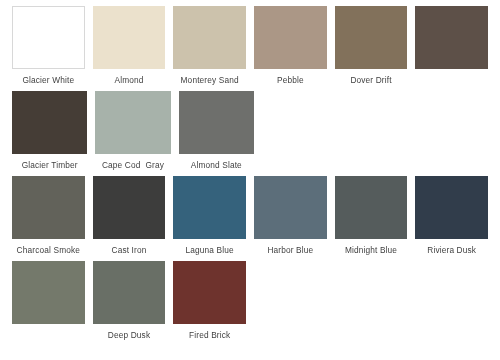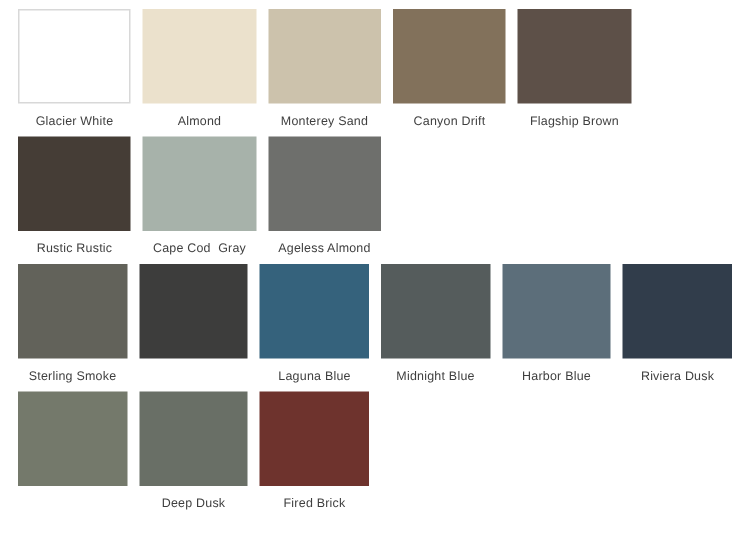--- a/index.html
+++ b/index.html
@@ -76,63 +76,67 @@
     </div>
     <div class="swatch-cell">
       <span class="swatch-chip" style="background-color: rgb(235, 225, 204);"></span>
       <span class="swatch-label">Almond</span>
     </div>
     <div class="swatch-cell">
       <span class="swatch-chip" style="background-color: rgb(204, 194, 172);"></span>
       <span class="swatch-label">Monterey Sand</span>
     </div>
     <div class="swatch-cell">
+      <span class="swatch-chip" style="background-color: rgb(171, 151, 134);"></span>
+      <span class="swatch-label">Pebble</span>
+    </div>
+    <div class="swatch-cell">
       <span class="swatch-chip" style="background-color: rgb(130, 113, 91);"></span>
-      <span class="swatch-label">Canyon Drift</span>
+      <span class="swatch-label">Dover Drift</span>
     </div>
     <div class="swatch-cell">
       <span class="swatch-chip" style="background-color: rgb(93, 80, 72);"></span>
-      <span class="swatch-label">Flagship Brown</span>
     </div>
   </div>
 
   <div class="swatch-row">
     <div class="swatch-cell">
       <span class="swatch-chip" style="background-color: rgb(69, 61, 54);"></span>
-      <span class="swatch-label">Rustic Rustic</span>
+      <span class="swatch-label">Glacier Timber</span>
     </div>
     <div class="swatch-cell">
       <span class="swatch-chip" style="background-color: rgb(167, 178, 170);"></span>
       <span class="swatch-label">Cape Cod  Gray</span>
     </div>
     <div class="swatch-cell">
       <span class="swatch-chip" style="background-color: rgb(110, 111, 108);"></span>
-      <span class="swatch-label">Ageless Almond</span>
+      <span class="swatch-label">Almond Slate</span>
     </div>
   </div>
 
   <div class="swatch-row">
     <div class="swatch-cell">
       <span class="swatch-chip" style="background-color: rgb(98, 98, 90);"></span>
-      <span class="swatch-label">Sterling Smoke</span>
+      <span class="swatch-label">Charcoal Smoke</span>
     </div>
     <div class="swatch-cell">
       <span class="swatch-chip" style="background-color: rgb(61, 61, 60);"></span>
+      <span class="swatch-label">Cast Iron</span>
     </div>
     <div class="swatch-cell">
       <span class="swatch-chip" style="background-color: rgb(53, 98, 124);"></span>
       <span class="swatch-label">Laguna Blue</span>
     </div>
     <div class="swatch-cell">
+      <span class="swatch-chip" style="background-color: rgb(92, 110, 122);"></span>
+      <span class="swatch-label">Harbor Blue</span>
+    </div>
+    <div class="swatch-cell">
       <span class="swatch-chip" style="background-color: rgb(85, 92, 92);"></span>
       <span class="swatch-label">Midnight Blue</span>
-    </div>
-    <div class="swatch-cell">
-      <span class="swatch-chip" style="background-color: rgb(92, 110, 122);"></span>
-      <span class="swatch-label">Harbor Blue</span>
     </div>
     <div class="swatch-cell">
       <span class="swatch-chip" style="background-color: rgb(49, 61, 75);"></span>
       <span class="swatch-label">Riviera Dusk</span>
     </div>
   </div>
 
   <div class="swatch-row">
     <div class="swatch-cell">
       <span class="swatch-chip" style="background-color: rgb(116, 121, 107);"></span>

